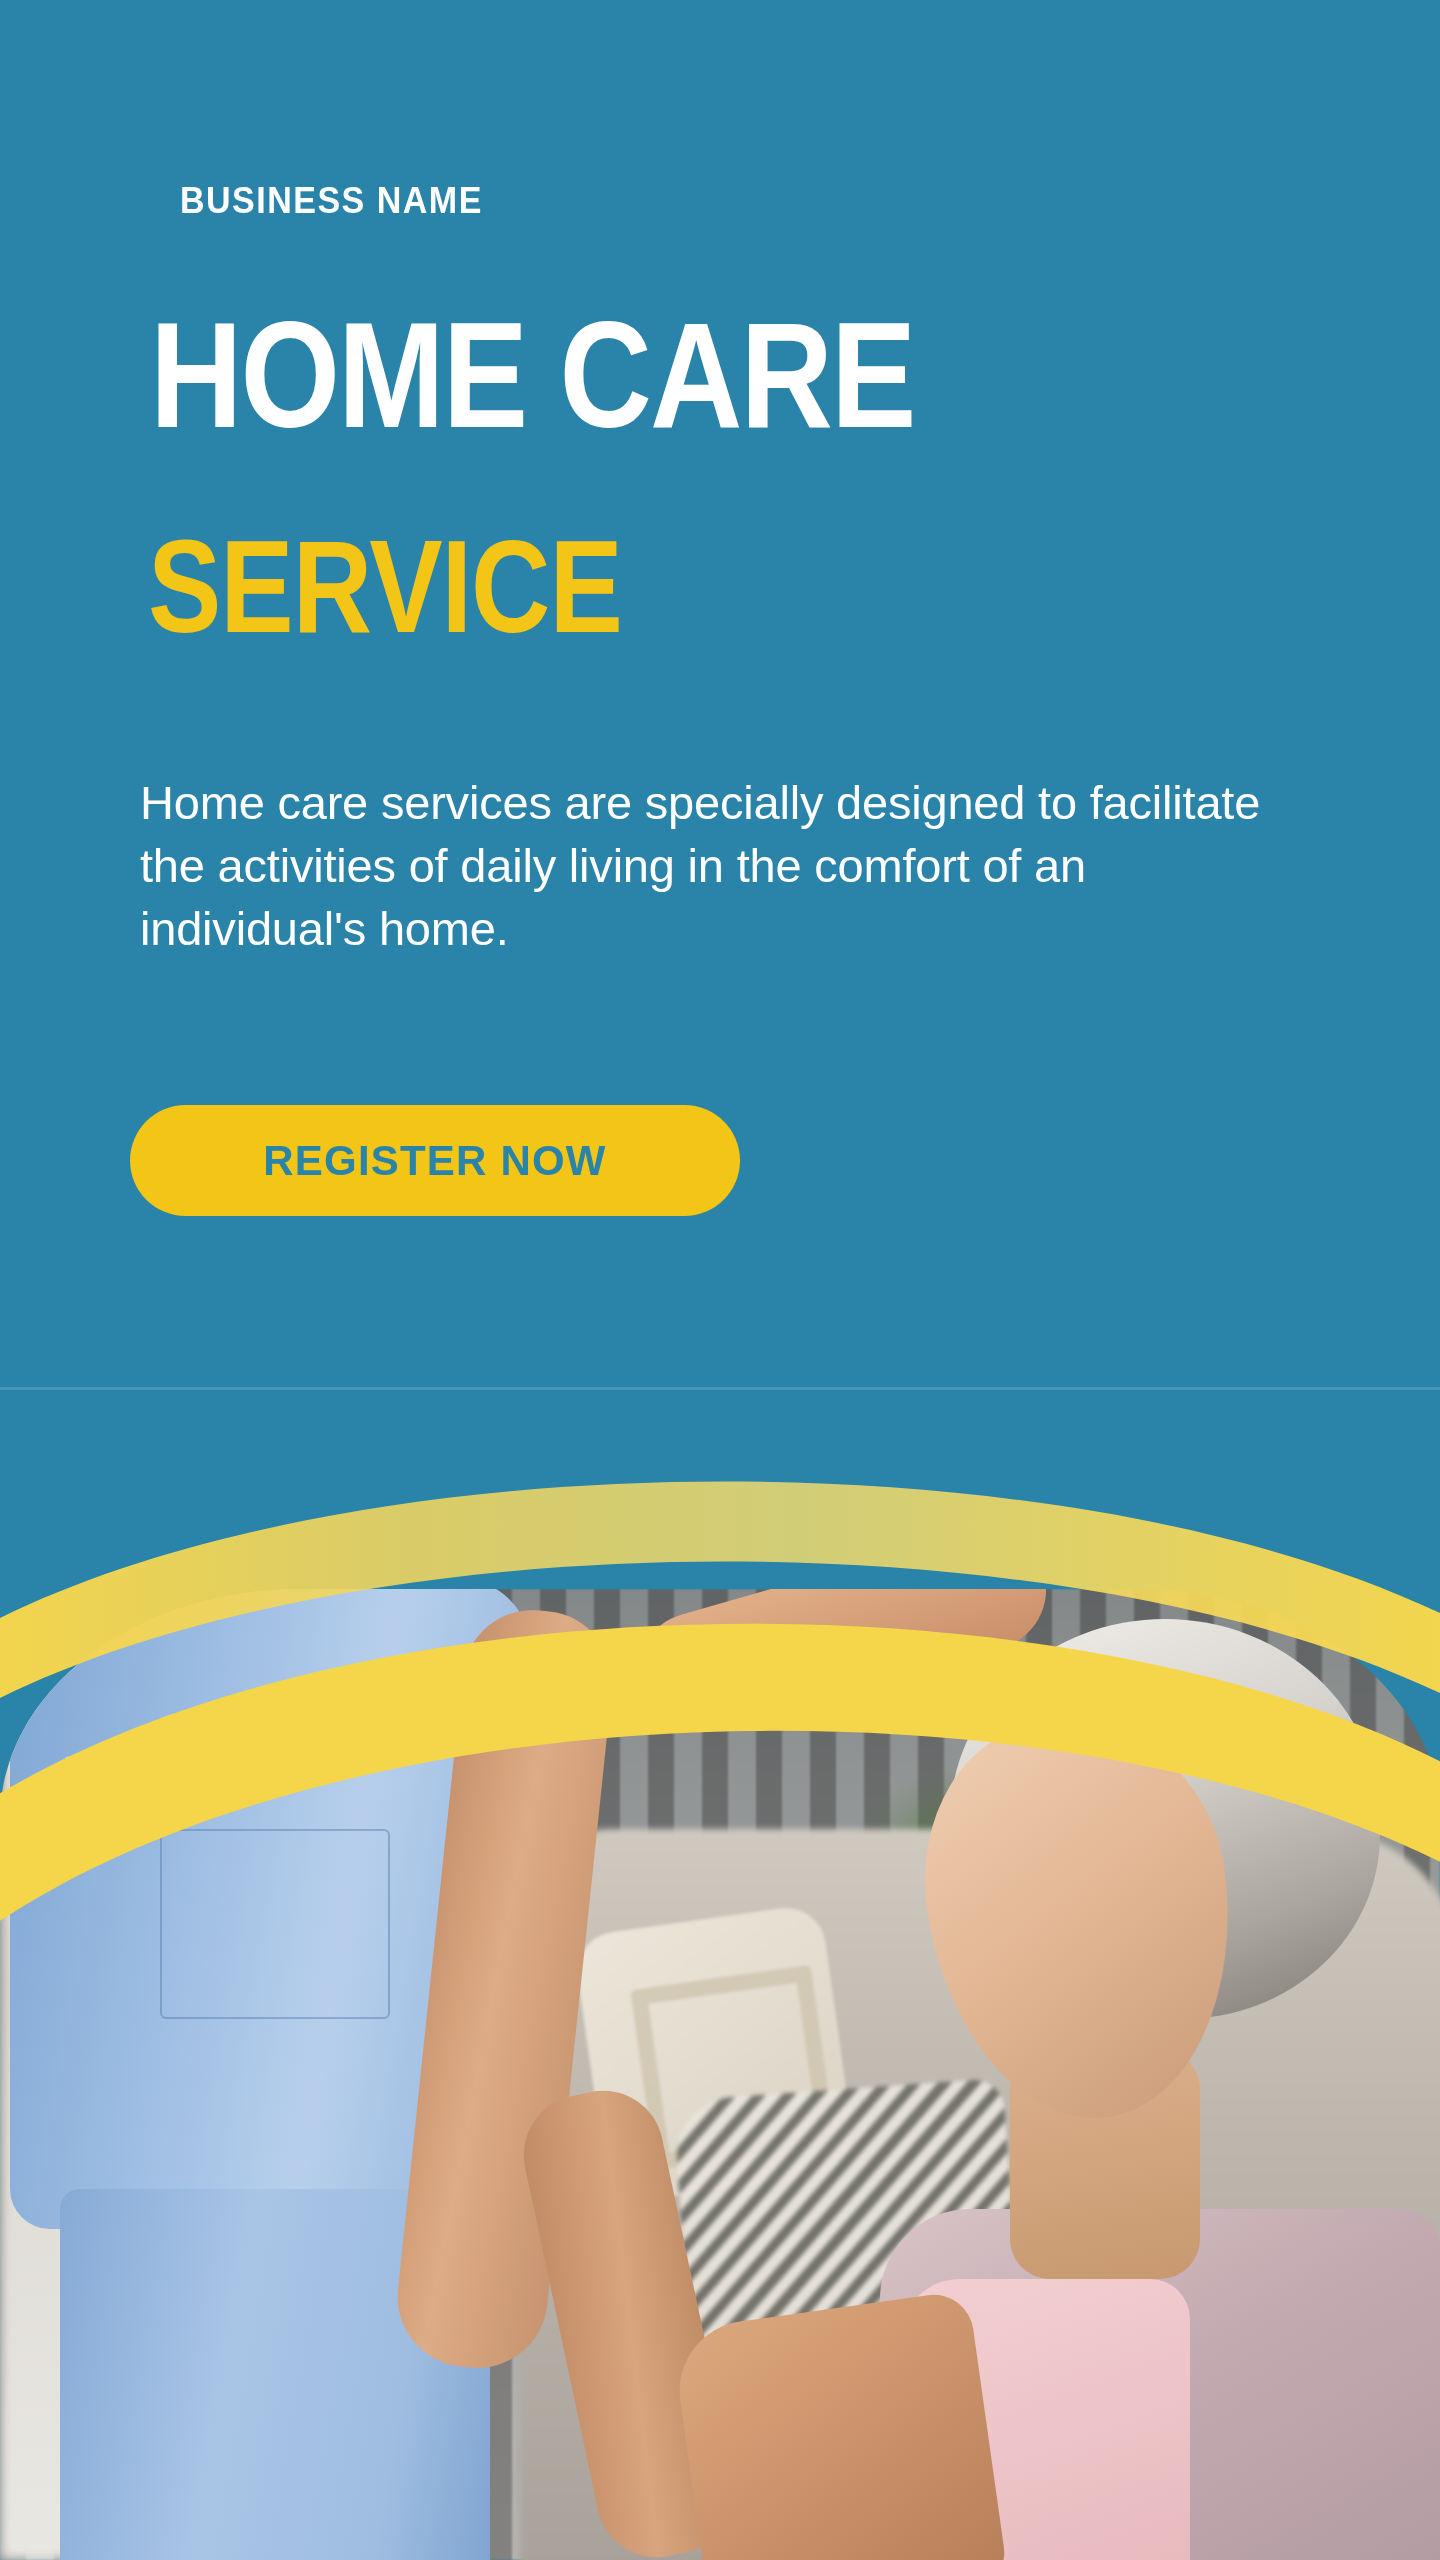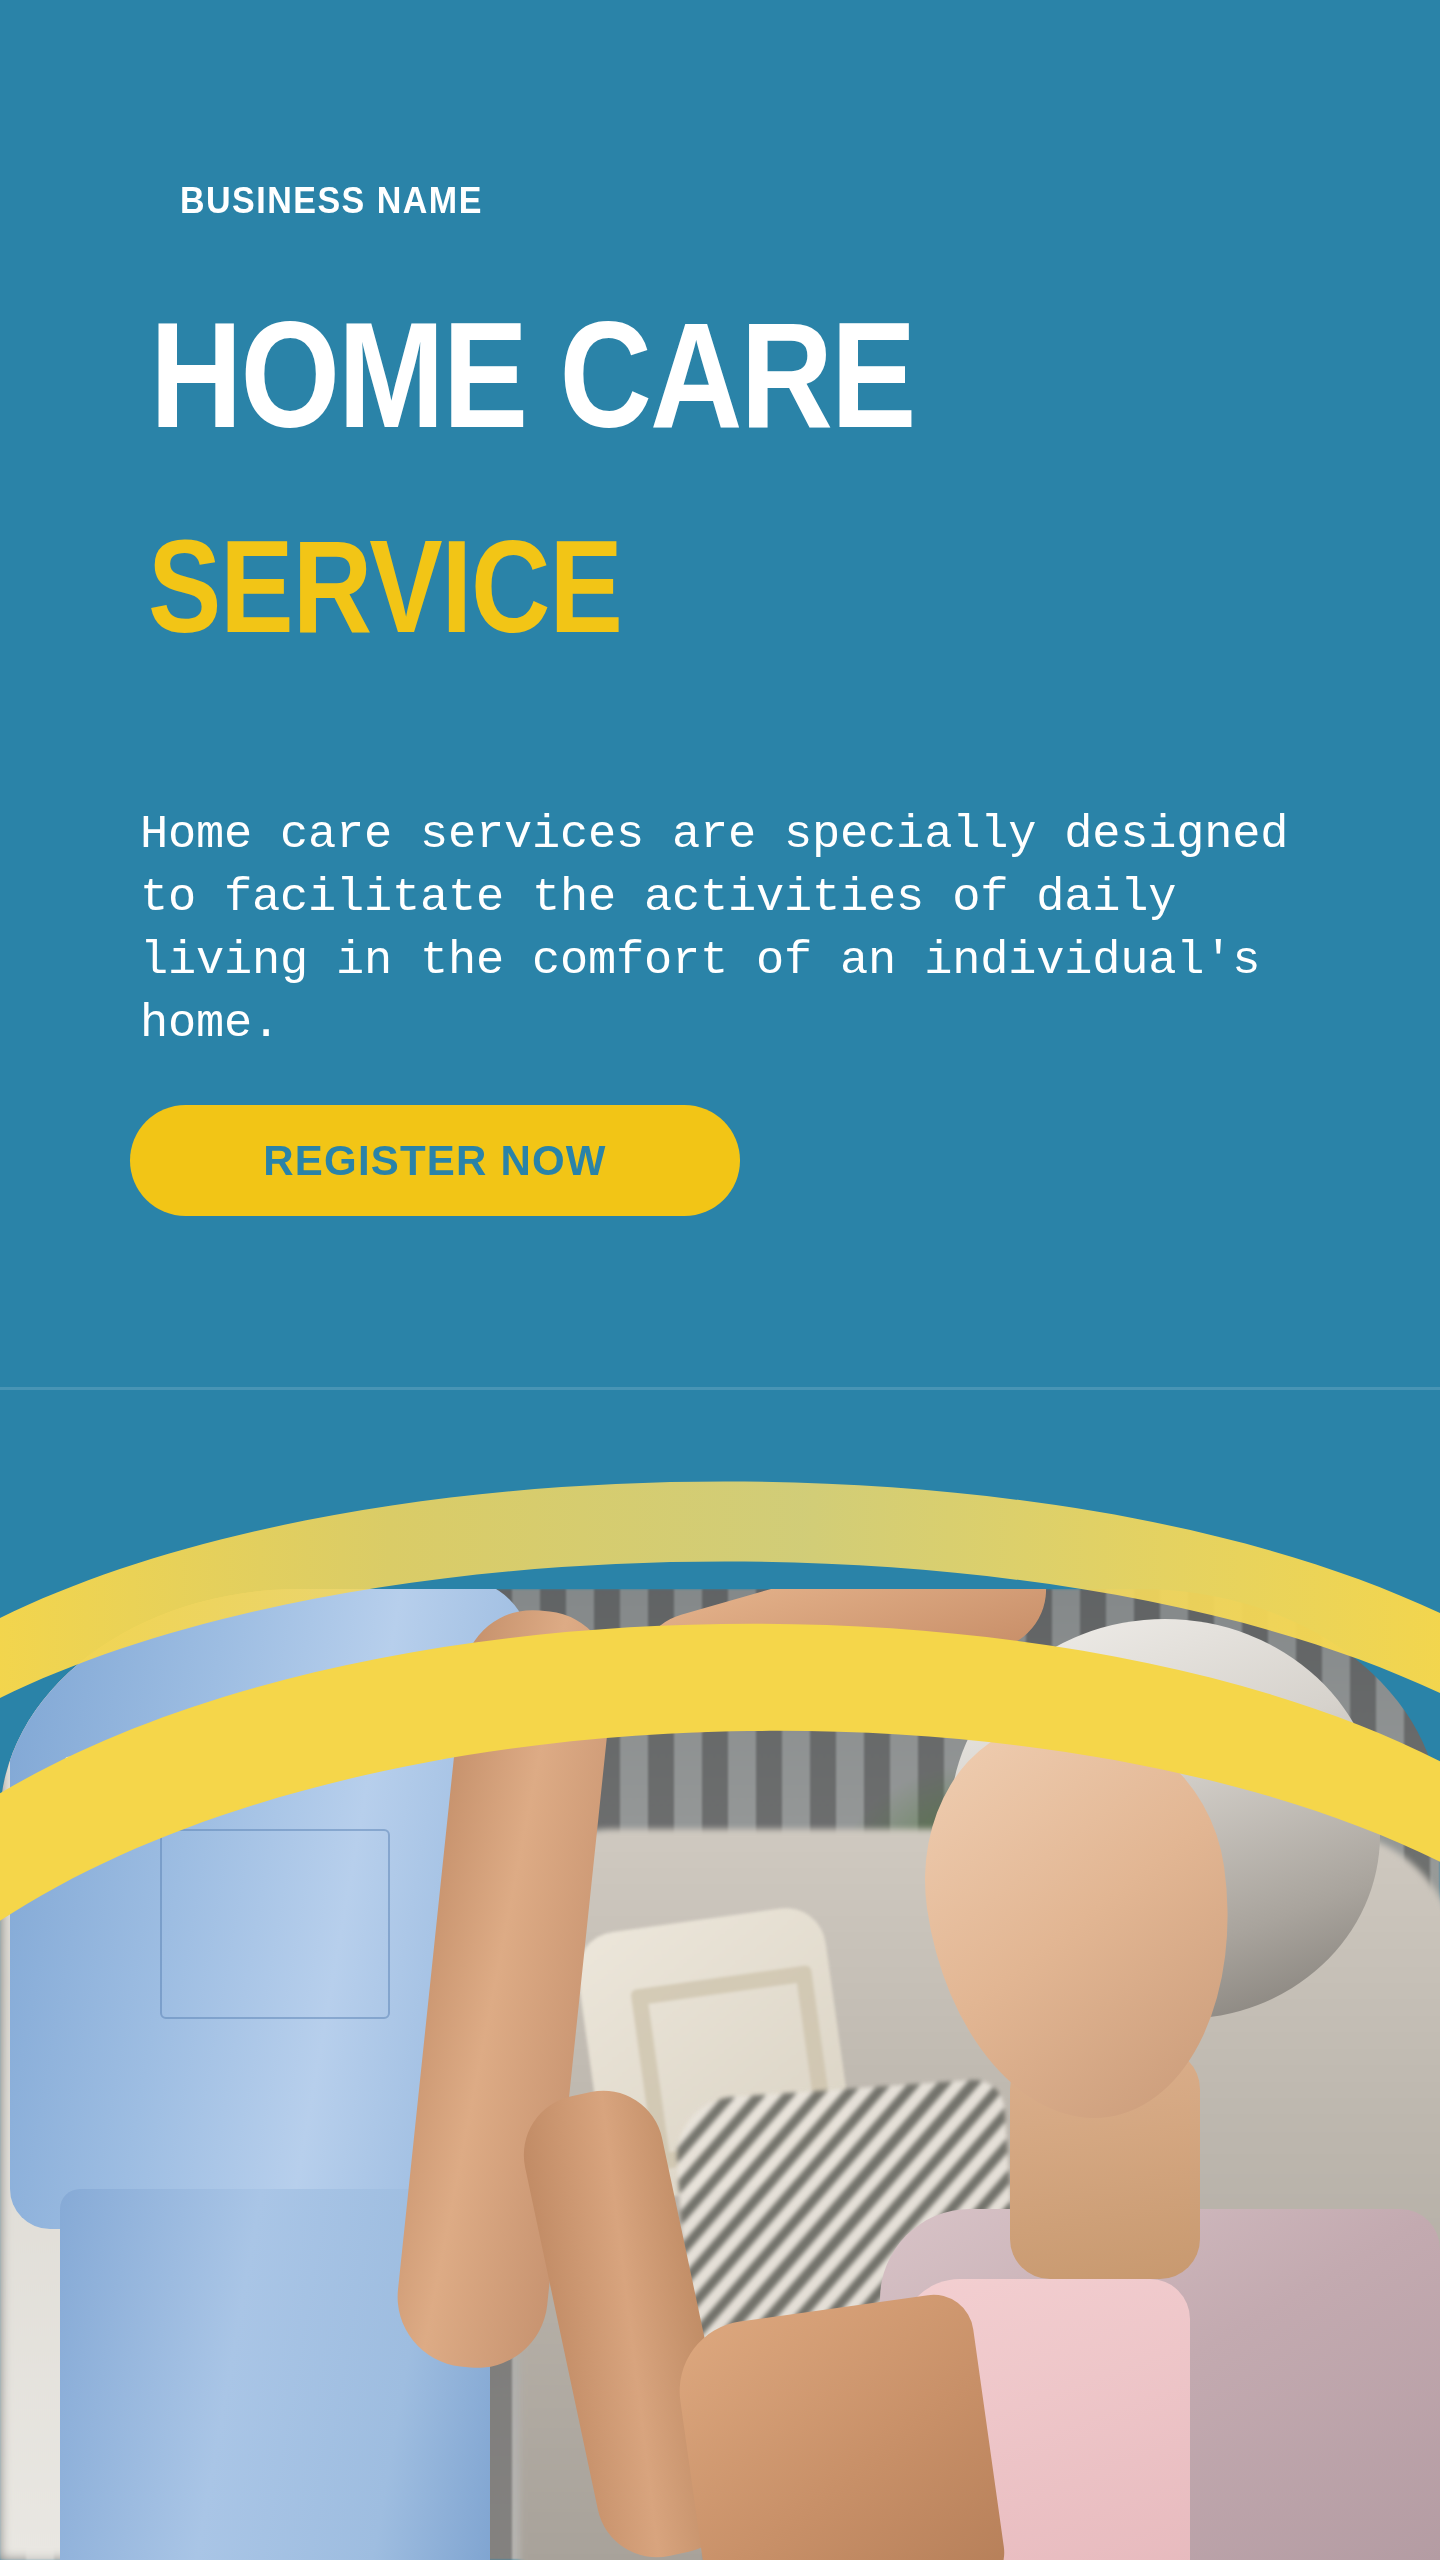--- a/index.html
+++ b/index.html
@@ -75,28 +75,27 @@
     color: #f2c516;
     letter-spacing: -1px;
     white-space: nowrap;
     transform: scaleY(1.20);
     transform-origin: left top;
   }
 
   .body-copy {
     position: absolute;
     left: 140px;
-    top: 757px;
+    top: 725px;
     width: 1160px;
     font-size: 47px;
     line-height: 1.34;
     font-weight: 500;
     color: #ffffff;
     letter-spacing: -0.2px;
-    font-family: Liberation Mono, monospace;
   }
 
   .cta-button {
     position: absolute;
     left: 130px;
     top: 1105px;
     width: 610px;
     height: 111px;
     background: #f2c516;
     border: none;

